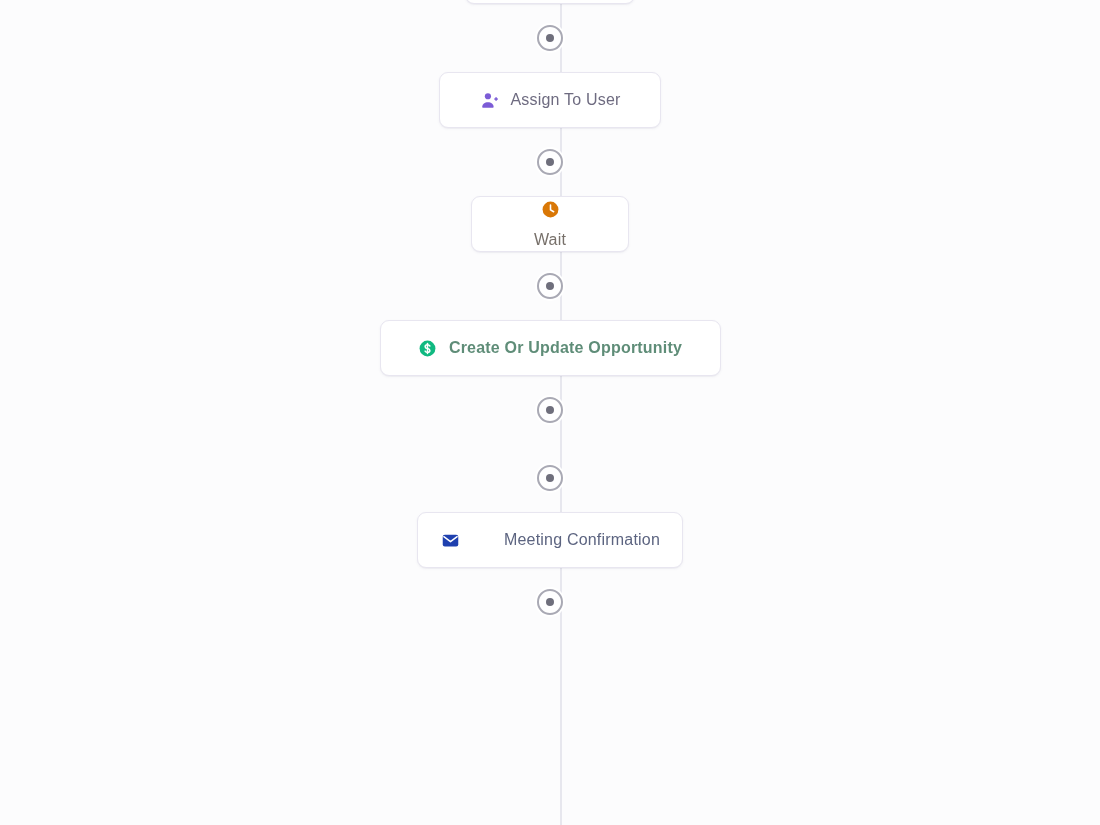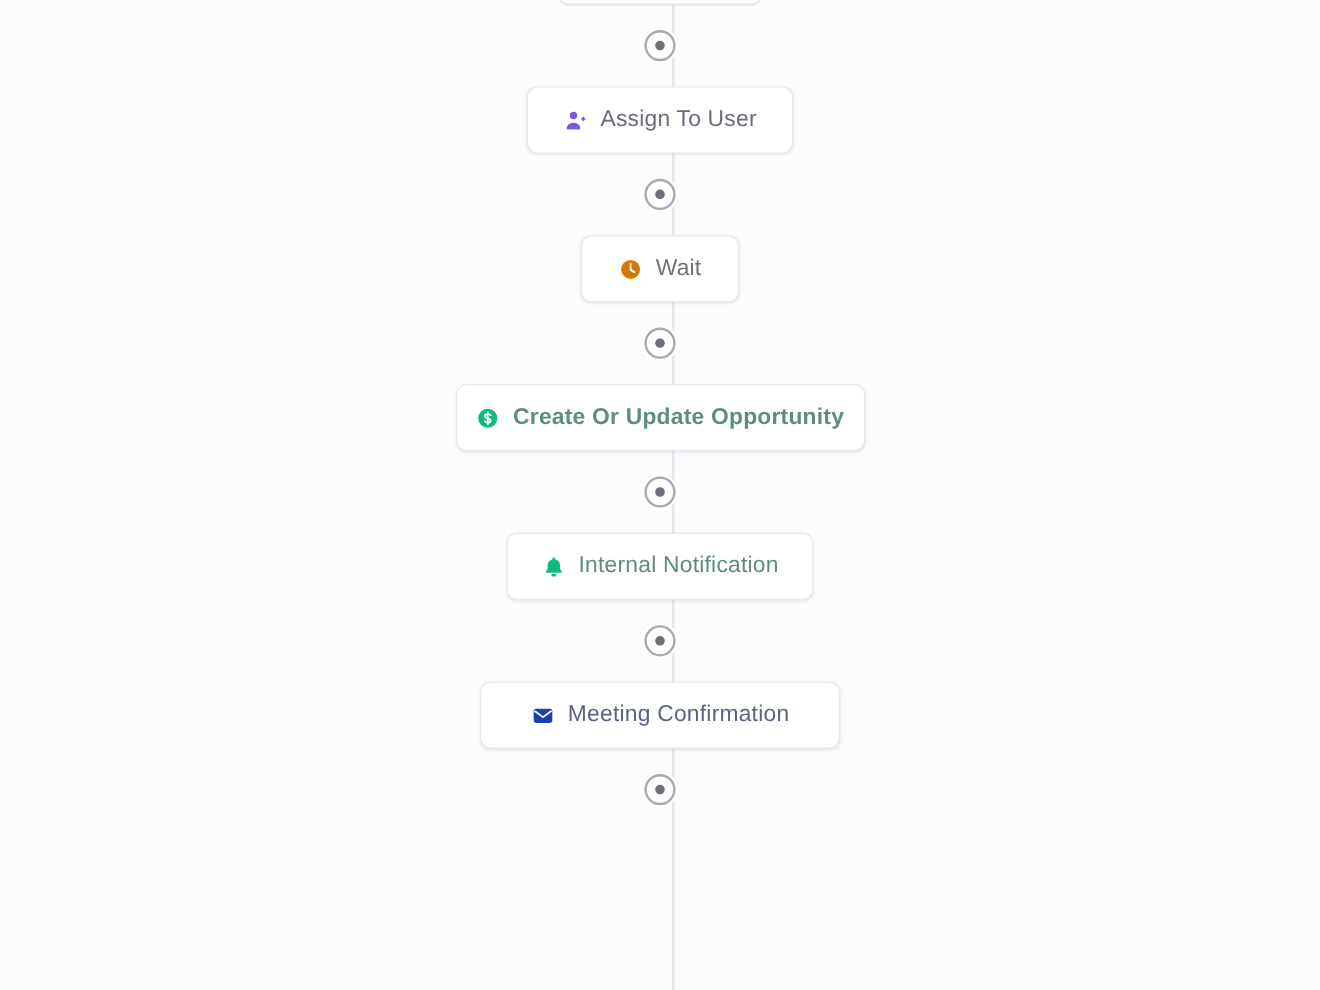--- a/index.html
+++ b/index.html
@@ -54,21 +54,21 @@
     box-shadow: 0 1px 3px rgba(60, 50, 110, 0.055),
                 0 1px 1px rgba(60, 50, 110, 0.03);
     display: flex;
     align-items: center;
     justify-content: center;
     gap: 11px;
     padding: 0 22px;
     cursor: pointer;
   }
   .node-label {
-    font-size: 19px;
+    font-size: 16px;
     letter-spacing: 0.2px;
     white-space: nowrap;
   }
   .node-icon {
     flex: 0 0 auto;
     width: 20px;
     height: 20px;
     display: flex;
     align-items: center;
     justify-content: center;
@@ -130,21 +130,21 @@
           <path d="M19.35 7.95h1.9v4.4h-1.9z"></path>
         </svg>
       </span>
       <span class="node-label" style="color:#6e6b80;">Assign To User</span>
     </div>
 
     <div class="connector">
       <span class="dot"></span>
     </div>
 
-    <div class="node" style="width:132px;">
+    <div class="node" style="width:158px;flex-direction:column;">
       <span class="node-icon">
         <svg width="19" height="19" viewBox="0 0 24 24">
           <circle cx="12" cy="12" r="10" fill="#d97706"></circle>
           <path d="M12 6.3v6.2l4 2.3" stroke="#ffffff" stroke-width="2" stroke-linecap="round" fill="none"></path>
         </svg>
       </span>
       <span class="node-label" style="color:#77706a;">Wait</span>
     </div>
 
     <div class="connector">
@@ -159,35 +159,26 @@
           <path d="M15 8.9c-.7-1-1.8-1.5-3-1.5-1.7 0-3 .9-3 2.3 0 1.5 1.3 2 3 2.4 1.7.4 3 .9 3 2.4 0 1.4-1.3 2.3-3 2.3-1.2 0-2.3-.5-3-1.5" stroke="#ffffff" stroke-width="1.9" fill="none" stroke-linecap="round"></path>
         </svg>
       </span>
       <span class="node-label" style="color:#5f8d78;font-weight:bold;">Create Or Update Opportunity</span>
     </div>
 
     <div class="connector">
       <span class="dot"></span>
     </div>
 
-    <div class="node" style="width:256px;">
-      <span class="node-icon">
-        <svg width="19" height="19" viewBox="0 0 24 24" fill="#10b981">
-          <path d="M12 1.9a1.5 1.5 0 0 1 1.5 1.5v.6a6.6 6.6 0 0 1 5 6.4v3.4l1.7 2.8a1 1 0 0 1-.85 1.5H4.65a1 1 0 0 1-.85-1.5L5.5 13.8v-3.4a6.6 6.6 0 0 1 5-6.4v-.6A1.5 1.5 0 0 1 12 1.9Z"></path>
-          <path d="M9.3 19.4h5.4a2.7 2.7 0 0 1-5.4 0Z"></path>
-        </svg>
-      </span>
-      <span class="node-label" style="color:#5f8d78;">Internal Notification</span>
-    </div>
 
     <div class="connector">
       <span class="dot"></span>
     </div>
 
-    <div class="node" style="width:300px;">
+    <div class="node" style="width:266px;justify-content:space-between;">
       <span class="node-icon">
         <svg width="19" height="19" viewBox="0 0 24 24">
           <rect x="2.2" y="4.6" width="19.6" height="15" rx="2.6" fill="#1e40af"></rect>
           <path d="M3.6 7.2 12 13.4l8.4-6.2" stroke="#ffffff" stroke-width="1.9" fill="none" stroke-linecap="round" stroke-linejoin="round"></path>
         </svg>
       </span>
       <span class="node-label" style="color:#5c6480;">Meeting Confirmation</span>
     </div>
 
     <div class="connector">

